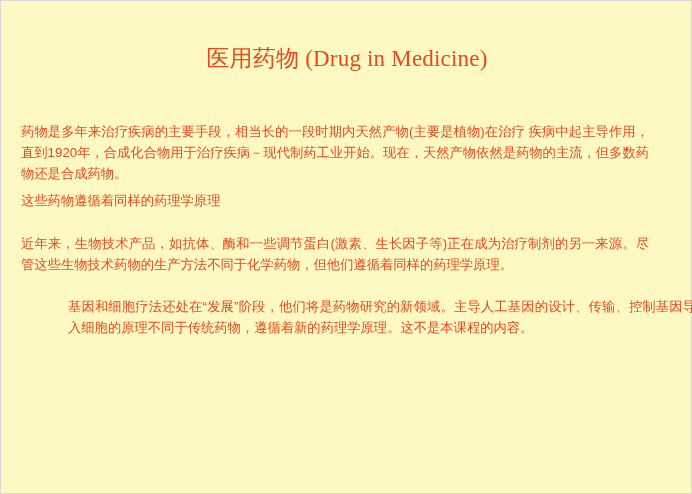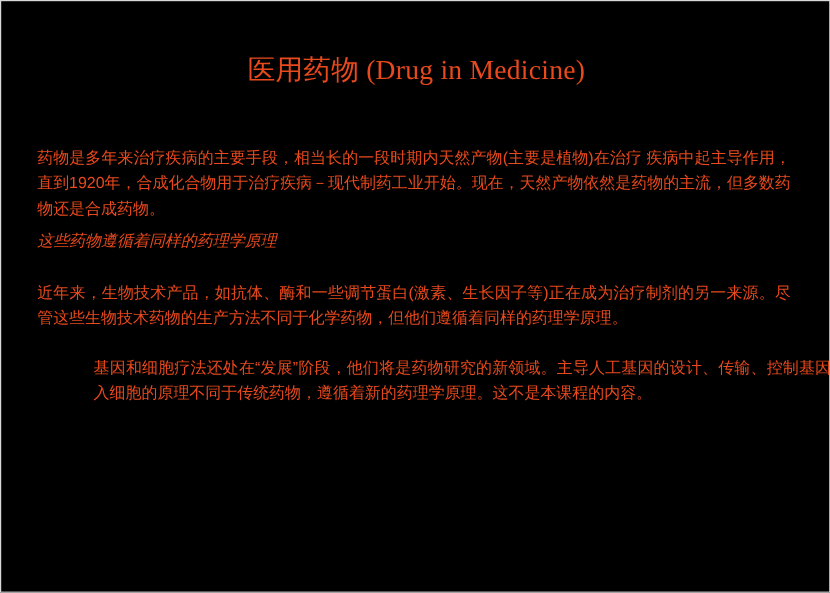--- a/index.html
+++ b/index.html
@@ -11,48 +11,48 @@
     height: 494px;
     background: #ffffff;
     font-family: "Liberation Sans", "DejaVu Sans", sans-serif;
     overflow: hidden;
   }
   .slide {
     position: relative;
     width: 692px;
     height: 494px;
     box-sizing: border-box;
-    background: #000000;
+    background: #fef9c3;
     border: 1px solid #d9d9d9;
   }
   .slide-title {
     position: absolute;
     top: 44px;
     left: 0;
     width: 692px;
     text-align: center;
     color: #e8491d;
     font-family: "Liberation Serif", "DejaVu Serif", serif;
     font-size: 23px;
     line-height: 28px;
     letter-spacing: 0.2px;
     white-space: nowrap;
   }
   .body-block {
     position: absolute;
-    left: 30px;
+    left: 20px;
     width: 628px;
     color: #e8491d;
     font-size: 13.3px;
     line-height: 21px;
     text-align: justify;
     text-justify: inter-ideograph;
   }
   .p1 { top: 120px; }
-  .p2 { top: 189px; font-style: italic; }
+  .p2 { top: 189px; }
   .p3 { top: 232px; }
   .p4 { top: 295px; margin-left: 47px; }
 </style>
 </head>
 <body>
 
 <div class="slide">
 
   <div class="slide-title">医用药物 (Drug in Medicine)</div>
 

